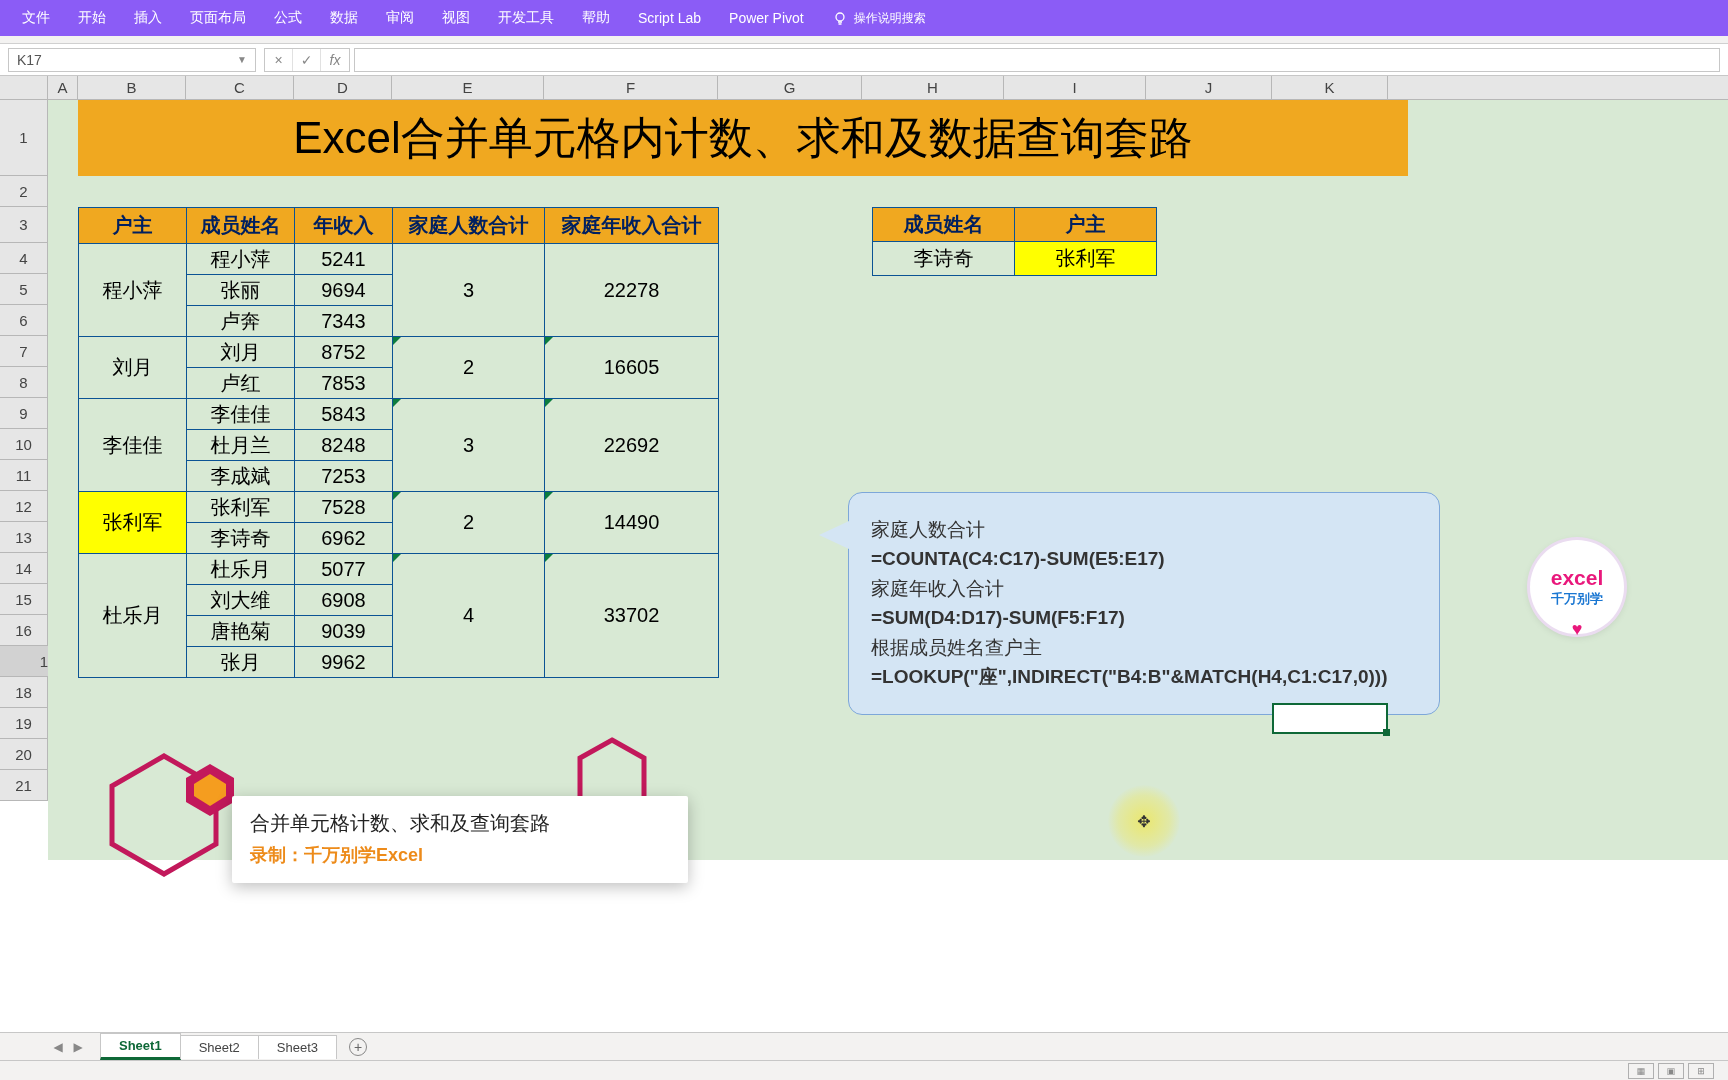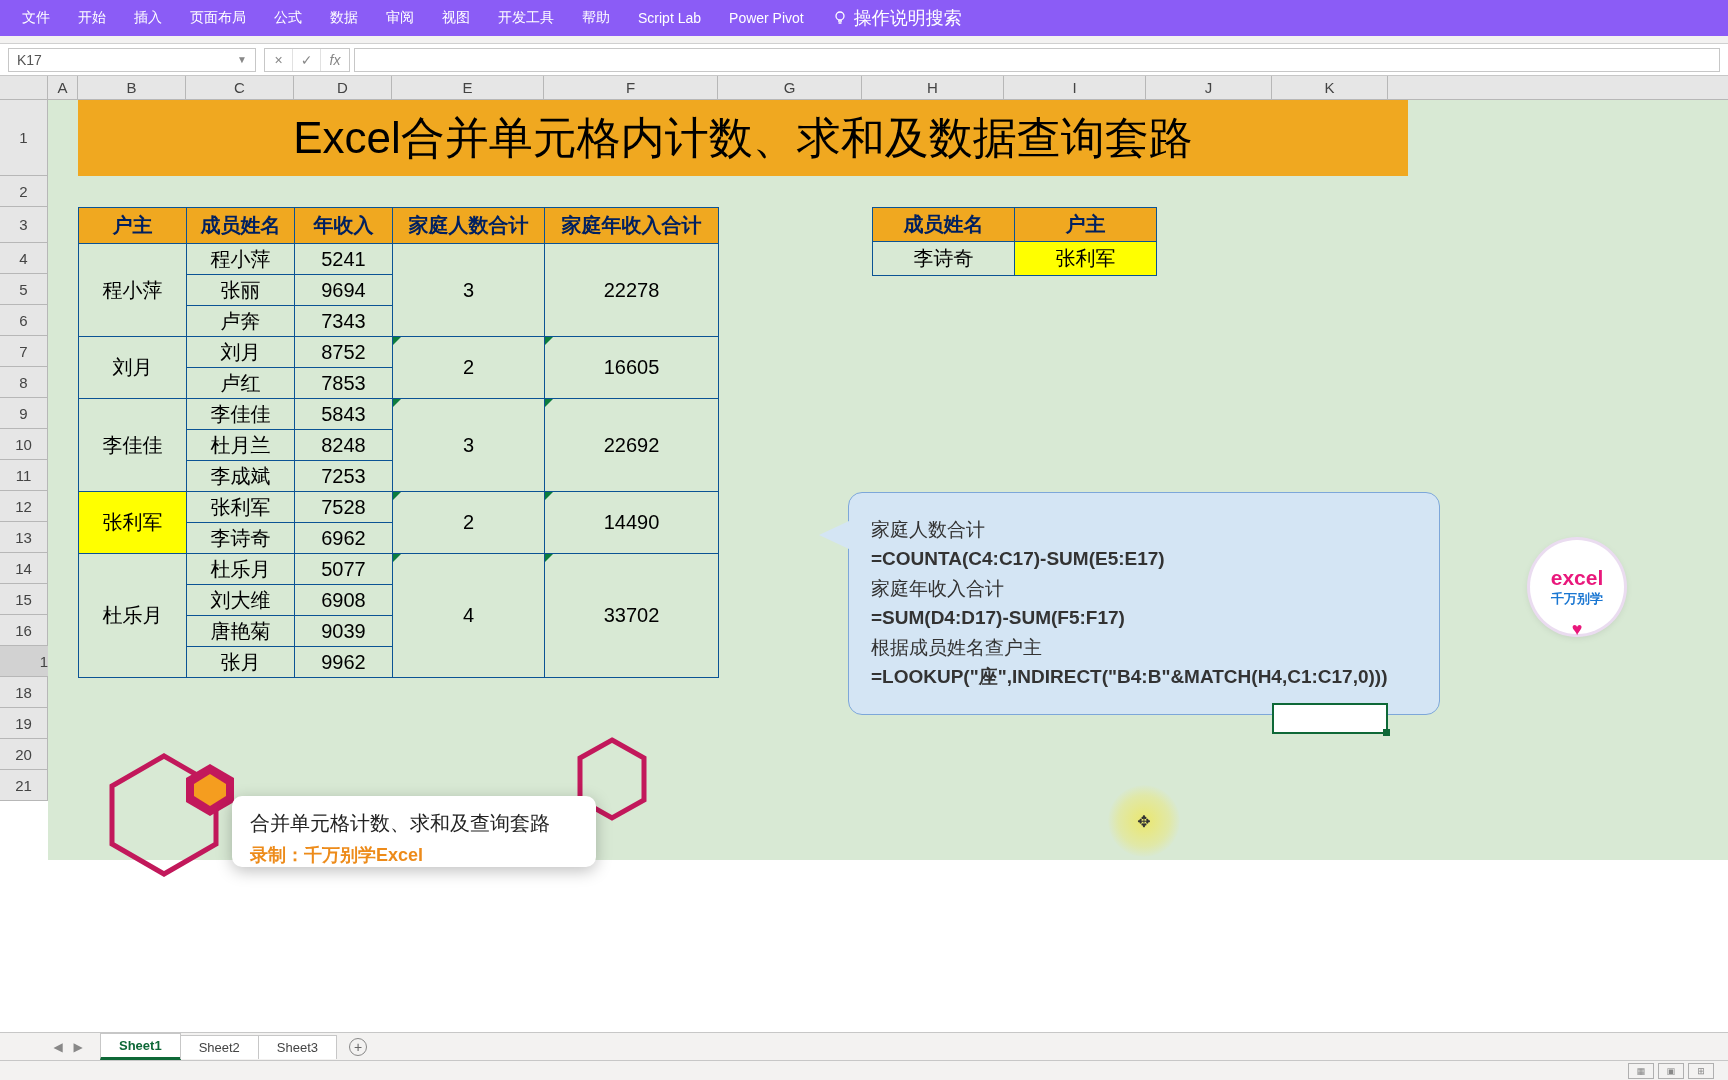--- a/index.html
+++ b/index.html
@@ -1,21 +1,21 @@
 <!DOCTYPE html>
 <html><head>
 <meta charset="utf-8">
 <style>
 * { margin: 0; padding: 0; box-sizing: border-box; font-family: "Microsoft YaHei", SimSun, sans-serif; }
 body { background: #fff; overflow: hidden; width: 1728px; height: 1080px; position: relative; }
 
 
 .ribbon { background: #8b5cf6; color: #fff; height: 36px; display: flex; align-items: center; padding: 0 8px; }
 .ribbon-tab { padding: 0 14px; font-size: 14px; height: 36px; display: flex; align-items: center; cursor: pointer; }
-.tell-me { display: flex; align-items: center; padding: 0 14px; font-size: 18px; }
+.tell-me { display: flex; align-items: flex-end; padding: 0 14px; font-size: 12px; }
 .tell-me svg { margin-right: 6px; }
 
 
 .ribbon-body { background: #f3f2f1; height: 8px; border-bottom: 1px solid #d0d0d0; }
 
 
 .fx-row { display: flex; align-items: center; background: #fff; border-bottom: 1px solid #c7c7c7; height: 32px; }
 .name-box { width: 248px; border: 1px solid #c7c7c7; margin: 3px 4px 3px 8px; height: 24px; display: flex; align-items: center; padding: 0 8px; font-size: 14px; color: #555; justify-content: space-between; }
 .name-box .dd { font-size: 10px; color: #888; }
 .fx-controls { display: flex; align-items: center; border: 1px solid #c7c7c7; height: 24px; margin: 3px 4px; }
@@ -80,21 +80,21 @@
 .active-cell { position: absolute; left: 1224px; top: 603px; width: 116px; height: 31px; border: 2px solid #0e6837; background: #fff; }
 .active-cell::after { content: ''; position: absolute; right: -4px; bottom: -4px; width: 7px; height: 7px; background: #0e6837; }
 
 
 .overlay { position: absolute; left: 56px; top: 660px; width: 520px; z-index: 5; }
 .hex-outline { position: absolute; left: 0; top: -10px; width: 120px; height: 130px; }
 .hex-big { stroke: #c2185b; stroke-width: 5; fill: none; }
 .hex-small { position: absolute; left: 78px; top: 2px; width: 56px; height: 56px; }
 .hex-small svg { width: 56px; height: 56px; }
 .hex-mid { position: absolute; left: 470px; top: -24px; width: 76px; height: 86px; }
-.overlay-card { position: absolute; left: 128px; top: 36px; width: 364px; background: #fff; padding: 14px 18px 0; box-shadow: 0 4px 16px rgba(0,0,0,0.25); border-radius: 10px; }
+.overlay-card { position: absolute; left: 128px; top: 36px; width: 456px; background: #fff; padding: 14px 18px 16px; box-shadow: 0 4px 16px rgba(0,0,0,0.25); border-radius: 2px; }
 .overlay-card .t1 { font-size: 20px; color: #222; }
 .overlay-card .t2 { font-size: 18px; color: #ed8b1a; font-weight: bold; margin-top: 6px; }
 
 
 .tab-bar { position: absolute; left: 0; bottom: 20px; right: 0; height: 28px; background: #f3f2f1; border-top: 1px solid #c7c7c7; display: flex; align-items: center; padding-left: 48px; }
 .tab-nav { display: flex; margin-right: 12px; }
 .tab-nav span { width: 20px; text-align: center; color: #888; font-size: 12px; }
 .sheet-tab { padding: 4px 18px; border: 1px solid #c7c7c7; border-bottom: none; background: #fff; font-size: 13px; margin-right: -1px; color: #444; }
 .sheet-tab.active { border-bottom: 3px solid #0e6837; color: #0e6837; font-weight: bold; }
 .add-sheet { width: 28px; height: 24px; display: flex; align-items: center; justify-content: center; color: #666; margin-left: 8px; }

